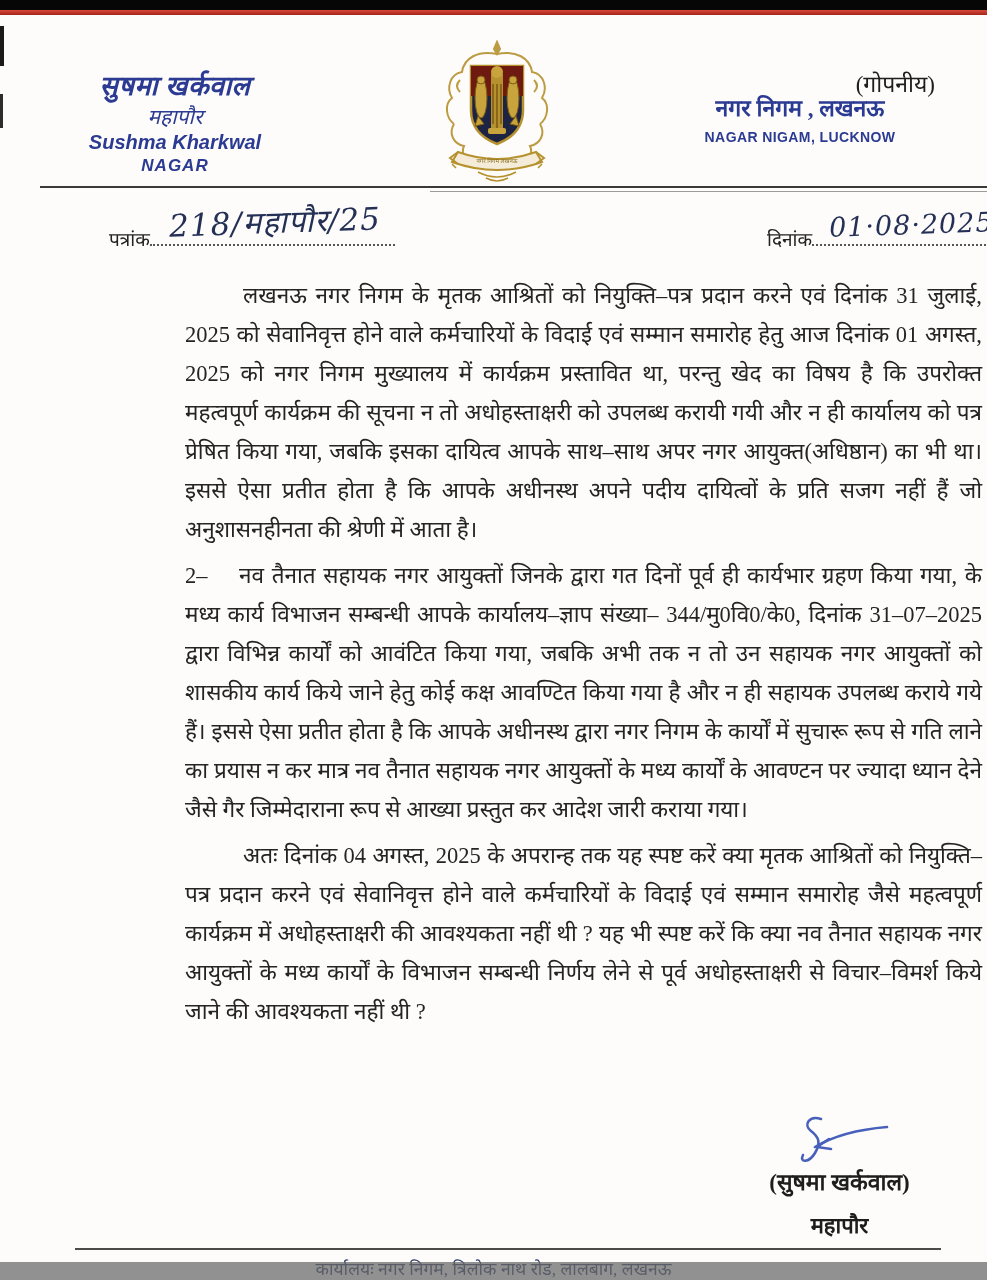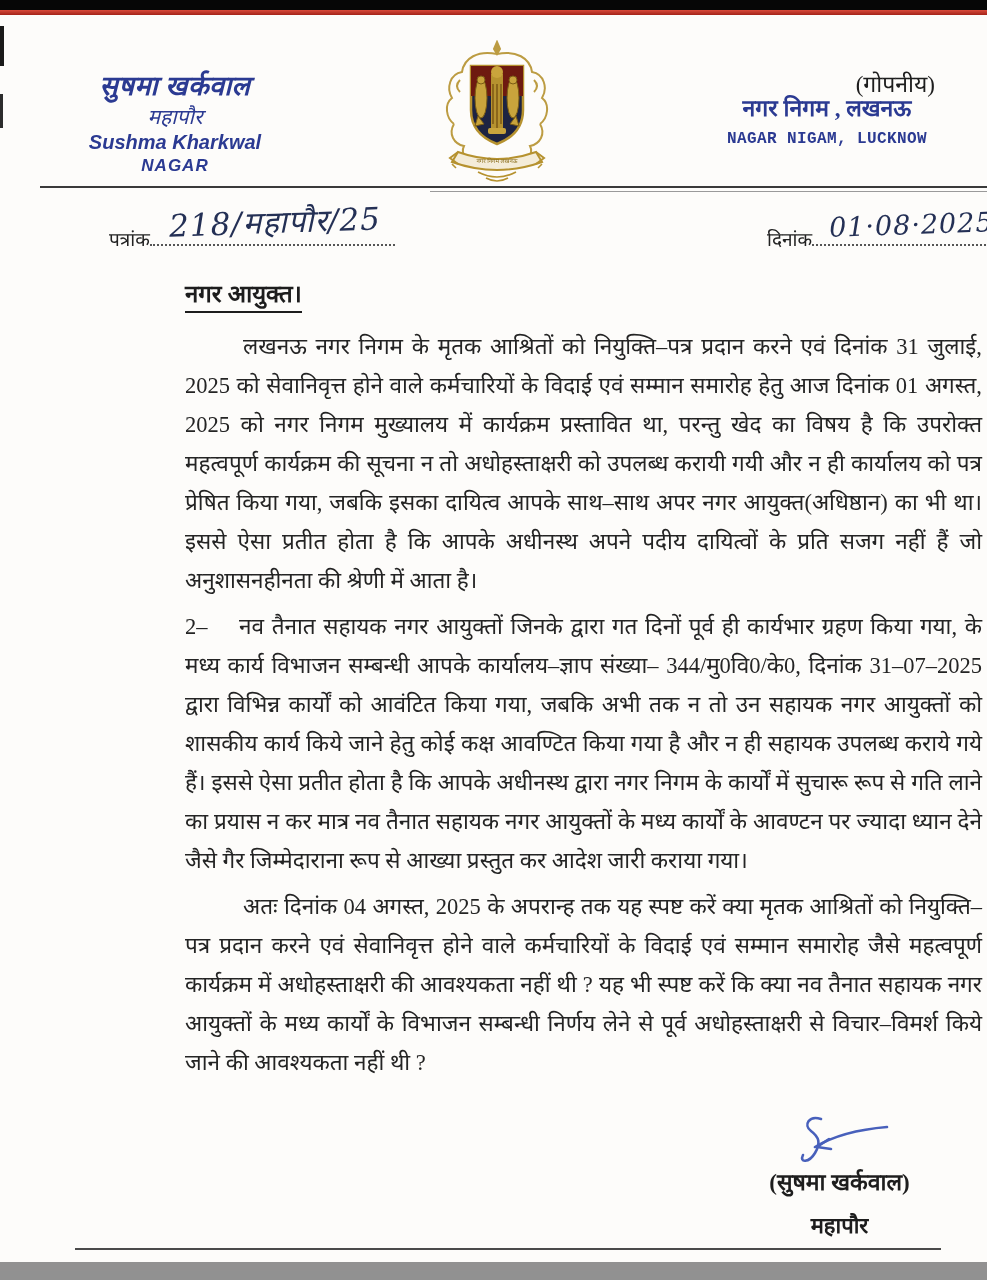--- a/index.html
+++ b/index.html
@@ -23,24 +23,24 @@
 
   .lh-left { position:absolute; left:85px; top:70px; width:180px; text-align:center;
              color:#2b3a92; line-height:1.25;font-style:italic; }
   .lh-left .name-hi  { font-size:27px; font-weight:bold; letter-spacing:.5px; }
   .lh-left .title-hi { font-size:21px; }
   .lh-left .name-en  { font-size:20px; font-weight:bold; font-family:"Liberation Sans",sans-serif; }
   .lh-left .title-en { font-size:17px; font-weight:bold; letter-spacing:1px; font-family:"Liberation Sans",sans-serif; }
 
   .crest { position:absolute; left:438px; top:40px; width:118px; height:148px; }
 
-  .lh-right { position:absolute; left:704px; top:92px; width:246px; text-align:center;
+  .lh-right { position:absolute; left:677px; top:92px; width:246px; text-align:center;
               color:#2b3a92; line-height:1.5; }
   .lh-right .org-hi { font-size:23px; font-weight:bold; }
-  .lh-right .org-en { font-size:16px; font-weight:bold; font-family:Liberation Mono, monospace; letter-spacing:.4px; }
+  .lh-right .org-en { font-size:14px; font-weight:bold; font-family:Liberation Sans, sans-serif; letter-spacing:.4px; }
 
   .header-rule { position:absolute; left:40px; top:186px; width:947px; height:2px; background:#3a3a3a; }
   .header-rule-2 { position:absolute; left:430px; top:191px; width:557px; height:1px; background:#9a9a9a; }
 
   
   .ref-row { position:absolute; left:0; top:200px; width:100%; height:60px; font-size:19px;margin-left:29px; }
   .ref-field { position:absolute; bottom:8px; }
   .ref-field .label { color:#222; }
   .ref-field .dots { display:inline-block; border-bottom:2px dotted #555; height:14px; vertical-align:baseline; }
   .ref-patrank { left:80px; }
@@ -150,21 +150,20 @@
       <span class="label">पत्रांक</span><span class="dots"></span>
       <span class="hand hand-patrank">218/महापौर/25</span>
     </div>
     <div class="ref-field ref-dinank">
       <span class="label">दिनांक</span><span class="dots"></span>
       <span class="hand hand-dinank">01·08·2025</span>
     </div>
   </div>
 
   <div class="letter-body">
-    <div><span class="recipient-desg">नगर आयुक्त।</span></div>
 
     <p class="para indent">लखनऊ नगर निगम के मृतक आश्रितों को नियुक्ति–पत्र प्रदान करने एवं दिनांक 31 जुलाई, 2025 को सेवानिवृत्त होने वाले कर्मचारियों के विदाई एवं सम्मान समारोह हेतु आज दिनांक 01 अगस्त, 2025 को नगर निगम मुख्यालय में कार्यक्रम प्रस्तावित था, परन्तु खेद का विषय है कि उपरोक्त महत्वपूर्ण कार्यक्रम की सूचना न तो अधोहस्ताक्षरी को उपलब्ध करायी गयी और न ही कार्यालय को पत्र प्रेषित किया गया, जबकि इसका दायित्व आपके साथ–साथ अपर नगर आयुक्त(अधिष्ठान) का भी था। इससे ऐसा प्रतीत होता है कि आपके अधीनस्थ अपने पदीय दायित्वों के प्रति सजग नहीं हैं जो अनुशासनहीनता की श्रेणी में आता है।</p>
 
     <p class="para"><span class="p-num">2–</span><span>नव तैनात सहायक नगर आयुक्तों जिनके द्वारा गत दिनों पूर्व ही कार्यभार ग्रहण किया गया, के मध्य कार्य विभाजन सम्बन्धी आपके कार्यालय–ज्ञाप संख्या– 344/मु0वि0/के0, दिनांक 31–07–2025 द्वारा विभिन्न कार्यों को आवंटित किया गया, जबकि अभी तक न तो उन सहायक नगर आयुक्तों को शासकीय कार्य किये जाने हेतु कोई कक्ष आवण्टित किया गया है और न ही सहायक उपलब्ध कराये गये हैं। इससे ऐसा प्रतीत होता है कि आपके अधीनस्थ द्वारा नगर निगम के कार्यों में सुचारू रूप से गति लाने का प्रयास न कर मात्र नव तैनात सहायक नगर आयुक्तों के मध्य कार्यों के आवण्टन पर ज्यादा ध्यान देने जैसे गैर जिम्मेदाराना रूप से आख्या प्रस्तुत कर आदेश जारी कराया गया।</span></p>
 
     <p class="para indent">अतः दिनांक 04 अगस्त, 2025 के अपरान्ह तक यह स्पष्ट करें क्या मृतक आश्रितों को नियुक्ति–पत्र प्रदान करने एवं सेवानिवृत्त होने वाले कर्मचारियों के विदाई एवं सम्मान समारोह जैसे महत्वपूर्ण कार्यक्रम में अधोहस्ताक्षरी की आवश्यकता नहीं थी ? यह भी स्पष्ट करें कि क्या नव तैनात सहायक नगर आयुक्तों के मध्य कार्यों के विभाजन सम्बन्धी निर्णय लेने से पूर्व अधोहस्ताक्षरी से विचार–विमर्श किये जाने की आवश्यकता नहीं थी ?</p>
   </div>
 
   <div class="signature-block">
     <div class="signature-scribble">
@@ -174,15 +173,16 @@
           <path d="M24 34 C44 22 72 16 96 14"></path>
           <path d="M38 26 l-12 8 14 2"></path>
         </g>
       </svg>
     </div>
     <div class="sig-name">(सुषमा खर्कवाल)</div>
     <div class="sig-title">महापौर</div>
   </div>
 
   <div class="footer-rule"></div>
+  <div class="footer-text">कार्यालयः नगर निगम, त्रिलोक नाथ रोड, लालबाग, लखनऊ</div>
   <div class="footer-gray-bar"></div>
 
 </div>
 
 </body></html>

